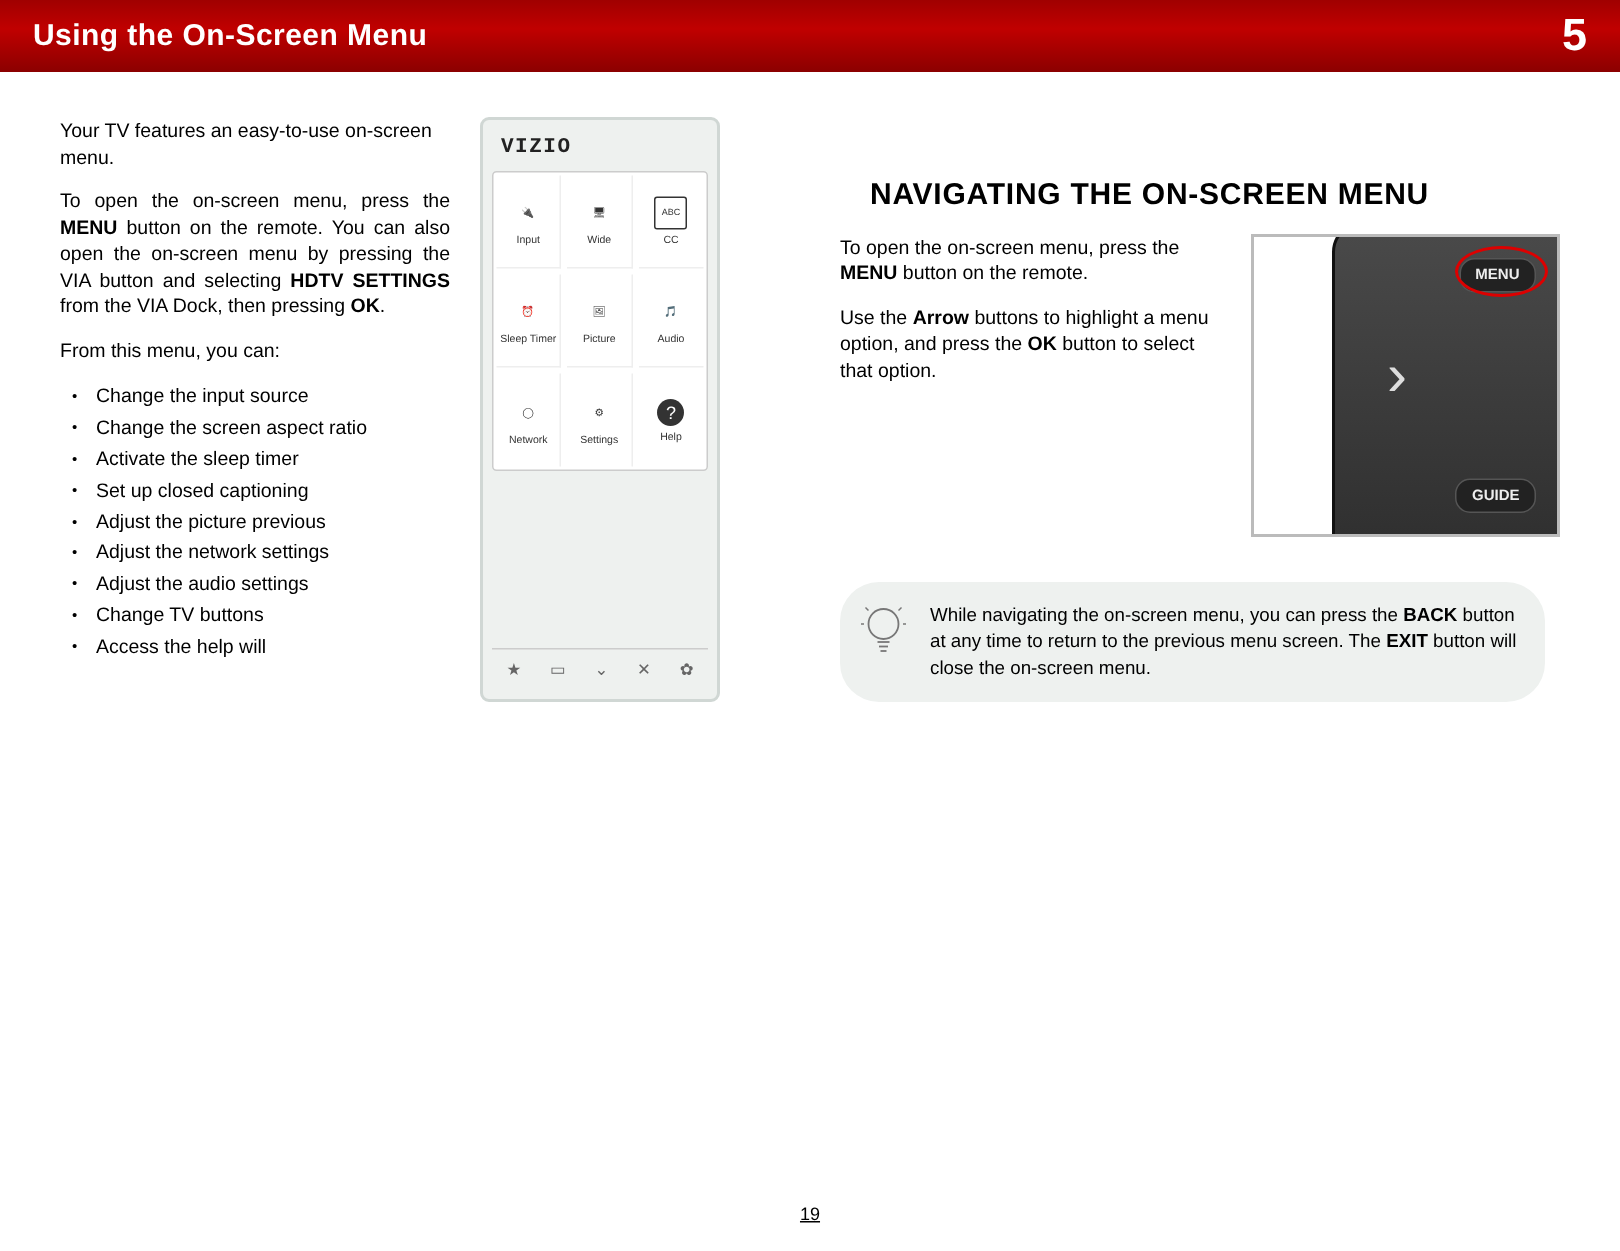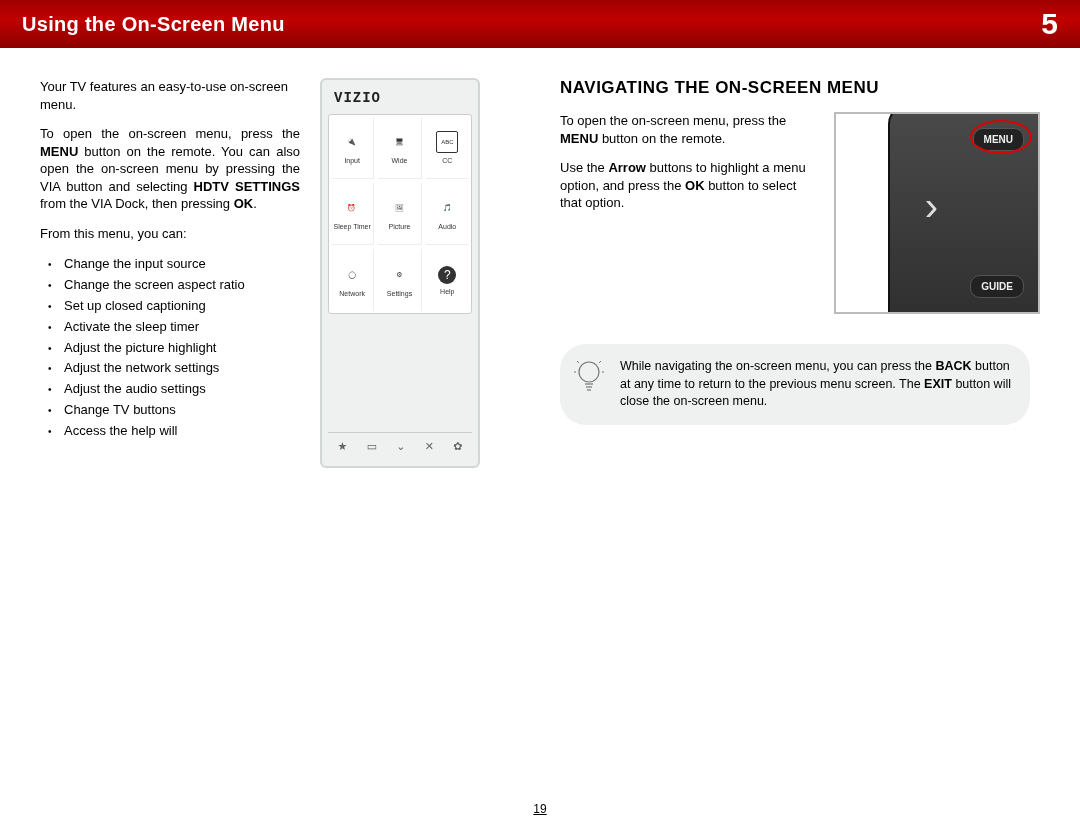--- a/index.html
+++ b/index.html
@@ -20,38 +20,40 @@
     align-items: center;
     padding: 0 22px;
     font-weight: bold;
   }
   .header-title { font-size: 20px; letter-spacing: 0.3px; }
   .header-num { font-size: 30px; }
   .page {
     display: flex;
     padding: 30px 40px 0 40px;
     gap: 40px;
+    align-items: flex-end;
   }
   .col-left  { width: 480px; display:flex; gap: 20px; }
   .col-left-text { width: 260px; }
   .col-right { width: 480px; }
   p { font-size: 13px; line-height: 1.35; margin-bottom: 12px; }
   .justify { text-align: justify; text-justify: inter-word; }
   .b { font-weight: bold; }
   ul.bullets { list-style: none; margin-left: 6px; }
   ul.bullets li {
     font-size: 13px; line-height: 1.6; position: relative; padding-left: 18px;
   }
   ul.bullets li::before { content: "•"; position:absolute; left:2px; font-size:10px; top:3px; }
   h3.section {
-    font-size: 17px;
+    font-size: 20px;
     font-weight: bold;
     letter-spacing: 0.5px;
     text-transform: uppercase;
     margin-bottom: 14px;
+    margin-left: 20px;
   }
   .menu-mock {
     width: 160px; height: 390px; border:2px solid #d0d7d4; border-radius:6px;
     background:#eef1ef; position:relative; padding:6px;
     display:flex; flex-direction:column;
   }
   .vizio-logo { font-family: Liberation Mono, monospace; font-weight:bold; font-size:14px; letter-spacing:1px; color:#222; padding:4px 6px 8px 6px;}
   .menu-grid {
     display:grid; grid-template-columns: repeat(3,1fr); grid-template-rows: repeat(3,1fr);
     gap:4px; height: 200px;
@@ -122,23 +124,23 @@
 
       <p class="justify">
         <span>To open the on-screen menu, press the </span><span class="b">MENU</span><span> button on the remote. You can also open the on-screen menu by pressing the VIA button and selecting </span><span class="b">HDTV SETTINGS</span><span> from the VIA Dock, then pressing </span><span class="b">OK</span><span>.</span>
       </p>
 
       <p>From this menu, you can:</p>
 
       <ul class="bullets">
         <li>Change the input source</li>
         <li>Change the screen aspect ratio</li>
+        <li>Activate the sleep timer</li>
         <li>Set up closed captioning</li>
-        <li>Activate the sleep timer</li>
-        <li>Adjust the picture highlight</li>
+        <li>Adjust the picture previous</li>
         <li>Adjust the network settings</li>
         <li>Adjust the audio settings</li>
         <li>Change TV buttons</li>
         <li>Access the help will</li>
       </ul>
     </div>
 
     <div class="menu-mock">
       <div class="vizio-logo">VIZIO</div>
       <div class="menu-grid">

